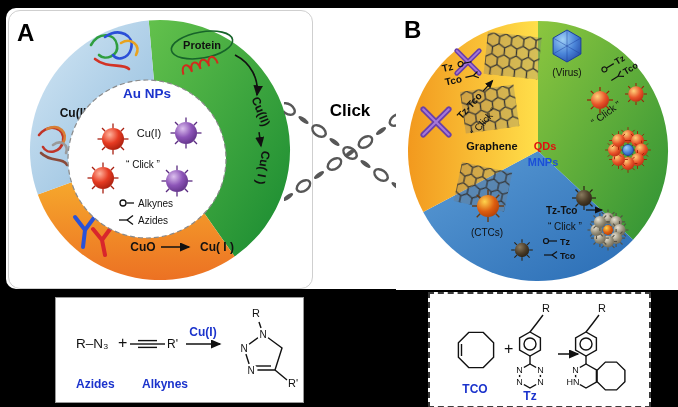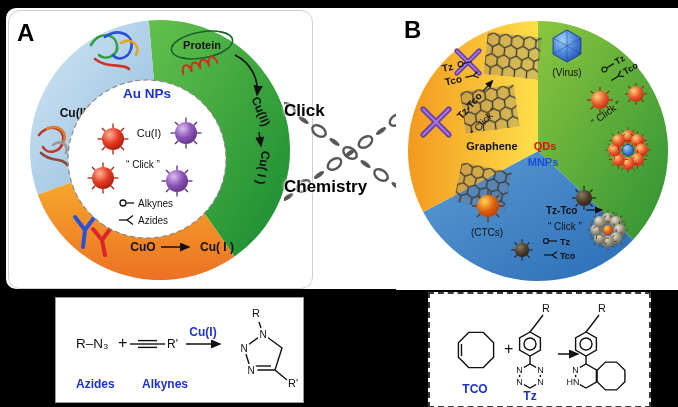--- a/index.html
+++ b/index.html
@@ -3,21 +3,21 @@
 <meta charset="utf-8">
 <style>
   html,body{margin:0;padding:0;background:#000;}
   #stage{position:relative;width:678px;height:407px;background:#000;overflow:hidden;
          font-family:"Liberation Sans","DejaVu Sans",sans-serif;}
   .white-base{position:absolute;left:6px;top:8px;width:671px;height:281px;background:#fff;border-radius:10px;}
   .panelA{position:absolute;left:8px;top:10px;width:303px;height:277px;background:#fff;
           border:1px solid #cfcfcf;border-radius:12px;}
   .panelB{position:absolute;left:396px;top:8px;width:282px;height:282px;background:#fff;}
   .centerlink{position:absolute;left:284px;top:85px;width:132px;height:130px;}
-  .linkword{position:absolute;left:0;width:132px;font-weight:bold;font-size:17px;color:#000;
+  .linkword{position:absolute;left:0;width:132px;text-align:center;font-weight:bold;font-size:17px;color:#000;
             text-shadow:0 0 2px #fff,0 0 3px #fff,0 0 4px #fff;}
   #click-word{top:16px}
   #chem-word{top:92px}
   .rxnA{position:absolute;left:55px;top:297px;width:247px;height:104px;background:#fff;border:1px solid #9a9a9a;}
   .rxnB{position:absolute;left:428px;top:292px;width:219px;height:112px;background:#fff;border:2px dashed #3a3a3a;}
   svg{display:block}
   svg text{font-family:"Liberation Sans","DejaVu Sans",sans-serif;fill:#111;}
   .t9{font-size:9px}.t10{font-size:10px}.t11{font-size:11px}.t12{font-size:12px}.t13{font-size:13.5px}
   .b{font-weight:bold}.mid{text-anchor:middle}
   .blu{fill:#1b33cc}.redt{fill:#e01010}.blut{fill: #1b4fd8}
@@ -167,21 +167,20 @@
         <ellipse cx="35" cy="90" rx="6" ry="2.2" class="lnS" transform="rotate(-35 35 90)"></ellipse>
         <ellipse cx="50.5" cy="79" rx="7.5" ry="4.8" class="lnO" transform="rotate(-35 50.5 79)"></ellipse>
         <ellipse cx="66" cy="68" rx="6" ry="2.2" class="lnS" transform="rotate(-35 66 68)"></ellipse>
         <ellipse cx="81.5" cy="57" rx="7.5" ry="4.8" class="lnO" transform="rotate(-35 81.5 57)"></ellipse>
         <ellipse cx="97" cy="46" rx="6" ry="2.2" class="lnS" transform="rotate(-35 97 46)"></ellipse>
         <ellipse cx="112.5" cy="35" rx="7.5" ry="4.8" class="lnO" transform="rotate(-35 112.5 35)"></ellipse>
         <ellipse cx="128" cy="24" rx="6" ry="2.2" class="lnS" transform="rotate(-35 128 24)"></ellipse>
       </g>
     </svg>
     <div id="click-word" class="linkword">Click</div>
-    <div id="chem-word" class="linkword">Chemistry</div>
   </div>
 
   <div class="panelB">
     <svg width="282" height="282" viewBox="0 0 282 282">
       <defs>
         <linearGradient id="gB" x1="0" y1="0" x2="1" y2="1">
             <stop offset="0" stop-color="#8cc63f"></stop>
             <stop offset="1" stop-color="#2e9235"></stop>
           </linearGradient>
         <linearGradient id="blB" x1="0" y1="0" x2="1" y2="1">

